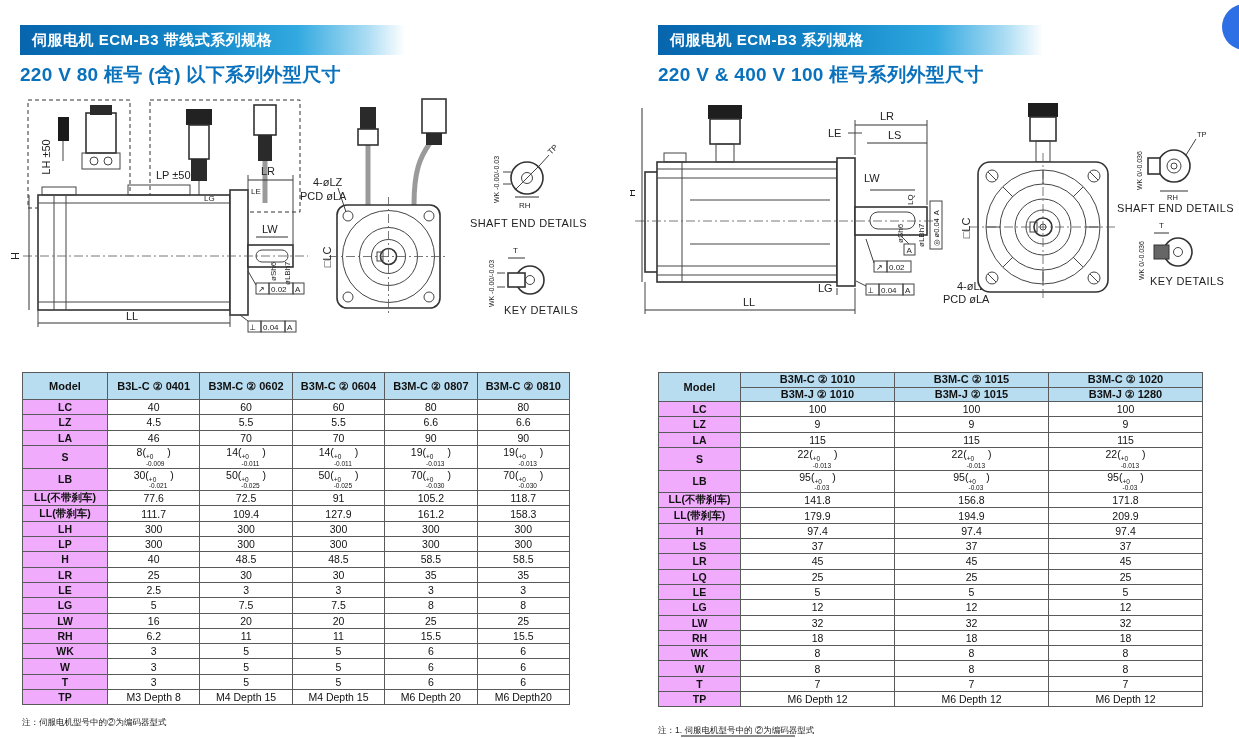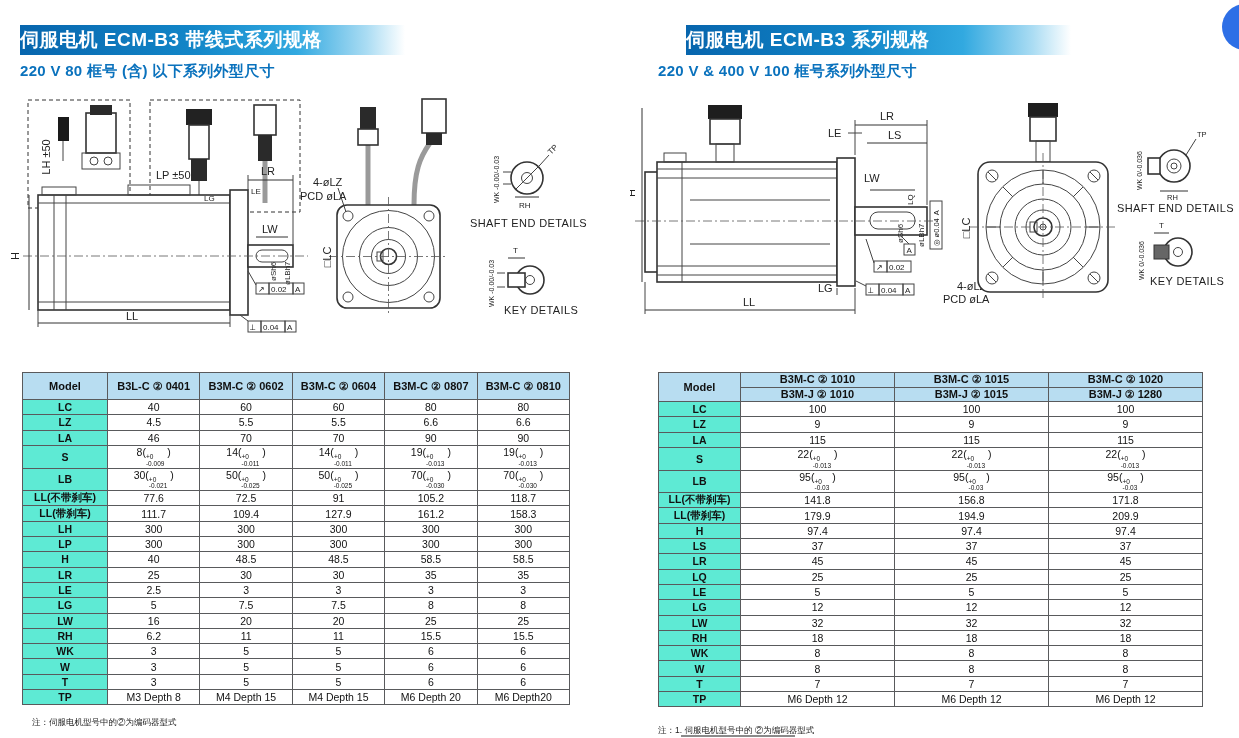--- a/index.html
+++ b/index.html
@@ -3,36 +3,36 @@
 <meta charset="utf-8">
 <style>
   html,body{margin:0;padding:0;}
   body{
     width:1239px;height:738px;position:relative;overflow:hidden;
     background:#ffffff;font-family:"Liberation Sans",sans-serif;color:#111;
   }
   .banner{
     position:absolute;height:30px;width:385px;
     background:linear-gradient(90deg,#0765ad 0%,#1286c8 45%,#32a9e0 72%,#aadcf3 90%,#ffffff 100%);
-    color:#fff;font-weight:bold;font-size:19px;line-height:30px;
+    color:#fff;font-weight:bold;font-size:15px;line-height:30px;padding-left:12px;
     box-sizing:border-box;letter-spacing:.5px;white-space:nowrap;
   }
   .subtitle{
-    position:absolute;color:#0a72bd;font-weight:bold;font-size:15px;white-space:nowrap;letter-spacing:.3px;
+    position:absolute;color:#0a72bd;font-weight:bold;font-size:19px;white-space:nowrap;letter-spacing:.3px;
   }
   .drawing{position:absolute;}
   svg text{font-family:"Liberation Sans",sans-serif;fill:#222;}
   .spec{
     position:absolute;border-collapse:collapse;table-layout:fixed;
     font-size:10.5px;color:#111;border:1.5px solid #3f4042;background:#fff;
   }
   .spec th,.spec td{border:1px solid #595a5c;padding:0 2px;text-align:center;vertical-align:middle;overflow:hidden;white-space:nowrap;}
   .spec thead th{background:#b8ddf1;font-weight:bold;font-size:11px;}
   .spec thead{border-bottom:1.5px solid #3f4042;padding-left:36px;}
-  .spec tbody th{background:#5eead4;font-weight:bold;}
+  .spec tbody th{background:#f0abfc;font-weight:bold;}
   #table-left thead tr{height:27px;}
   #table-left tbody tr{height:15.3px;}
   #table-right thead tr{height:14.5px;}
   #table-right tbody tr{height:15.3px;}
   .tol{display:inline-flex;flex-direction:column;justify-content:center;font-size:6.5px;line-height:1.05;text-align:left;vertical-align:-3px;}
   .note{position:absolute;font-size:8.5px;color:#222;line-height:1.25;white-space:pre-line;}
   .cutline{position:absolute;background:#8a8a8a;}
   .corner-dot{position:absolute;border-radius:50%;}
   .dim{stroke:#333;stroke-width:1;fill:none;}
   .thin{stroke:#444;stroke-width:1;fill:none;}
@@ -380,23 +380,23 @@
       <tr>
         <th>TP</th>
         <td>M3 Depth 8</td>
         <td>M4 Depth 15</td>
         <td>M4 Depth 15</td>
         <td>M6 Depth 20</td>
         <td>M6 Depth20</td>
       </tr>
     </tbody>
 </table>
-<div class="note" style="left:32px;top:717px;">注：伺服电机型号中的②为编码器型式</div>
-
-<div class="banner" style="left:658px;top:25px;margin-left:28px;">伺服电机 ECM-B3 系列规格</div>
+<div class="note" style="left:22px;top:717px;">注：伺服电机型号中的②为编码器型式</div>
+
+<div class="banner" style="left:658px;top:25px;">伺服电机 ECM-B3 系列规格</div>
 <div class="subtitle" style="left:658px;top:62px;text-align:center;">220 V &amp; 400 V 100 框号系列外型尺寸</div>
 
 <svg class="drawing" style="left:630px;top:95px;" width="609" height="262" viewBox="0 0 609 262">
 
   <g>
     <rect x="15" y="77" width="14" height="100" class="thick"></rect>
     <rect x="27" y="67" width="180" height="120" class="thick"></rect>
     <line x1="27" y1="74" x2="207" y2="74" class="thin"></line>
     <line x1="27" y1="83" x2="207" y2="83" class="thin"></line>
     <line x1="27" y1="171" x2="207" y2="171" class="thin"></line>

